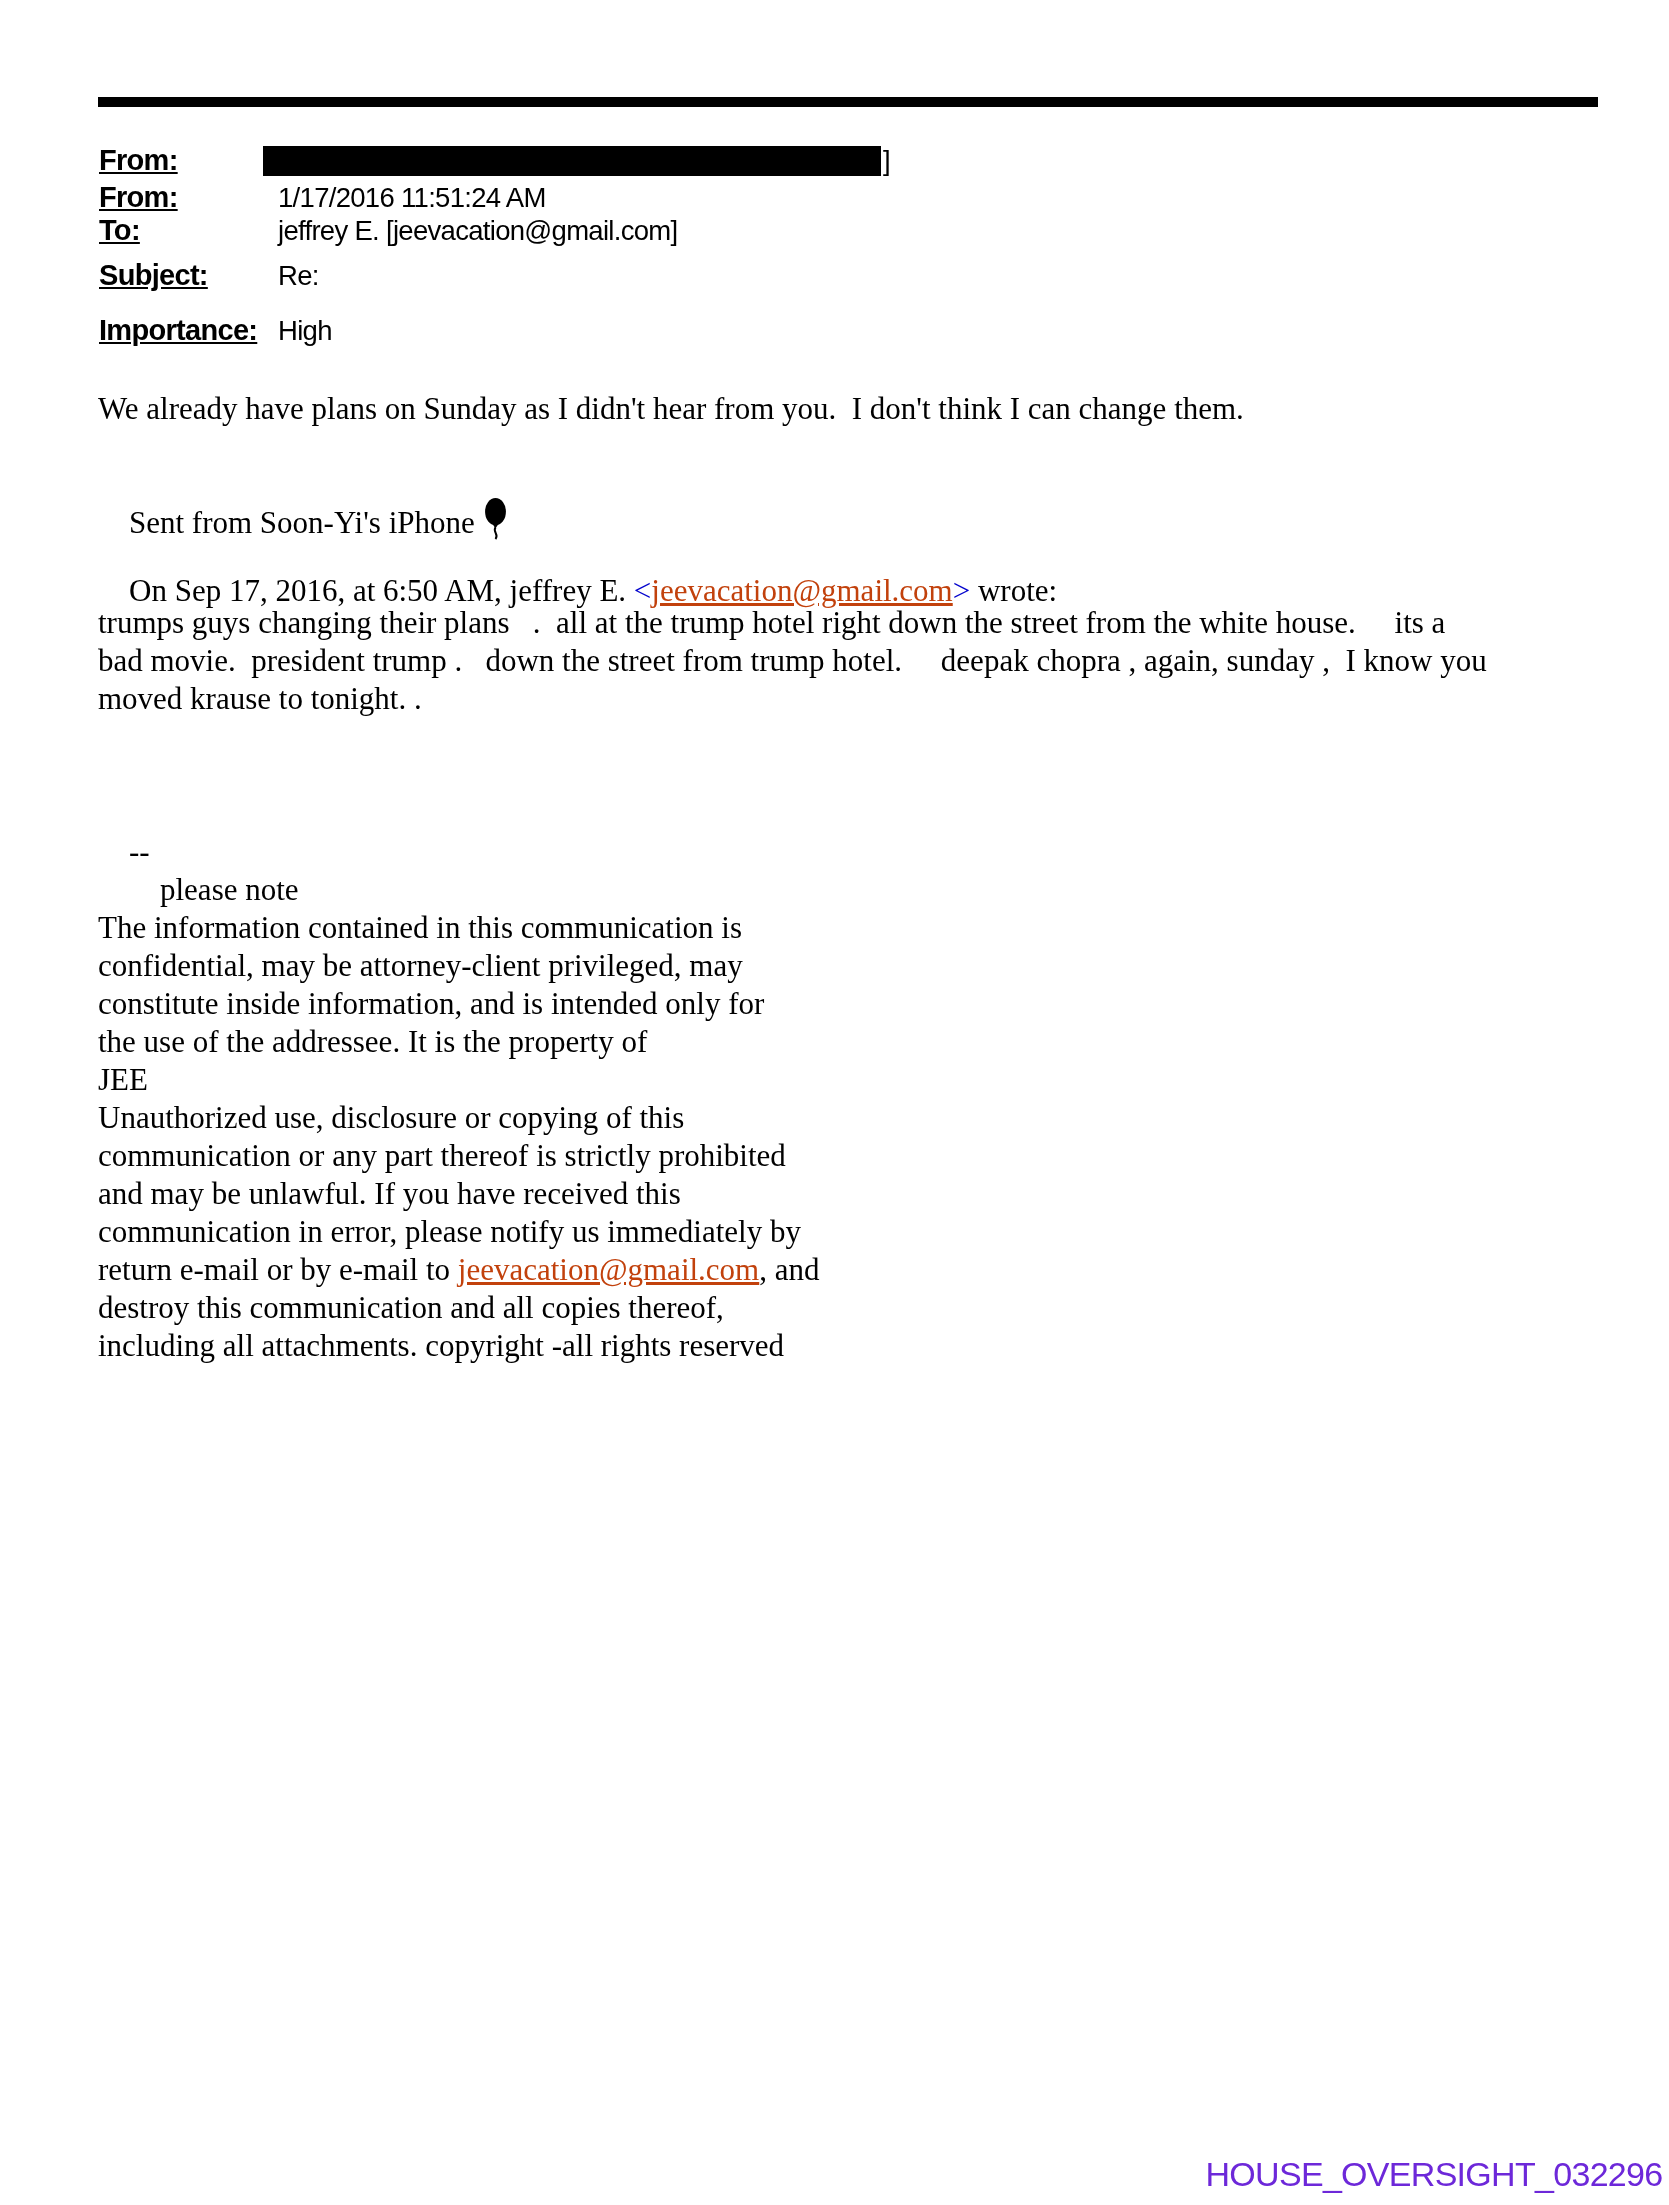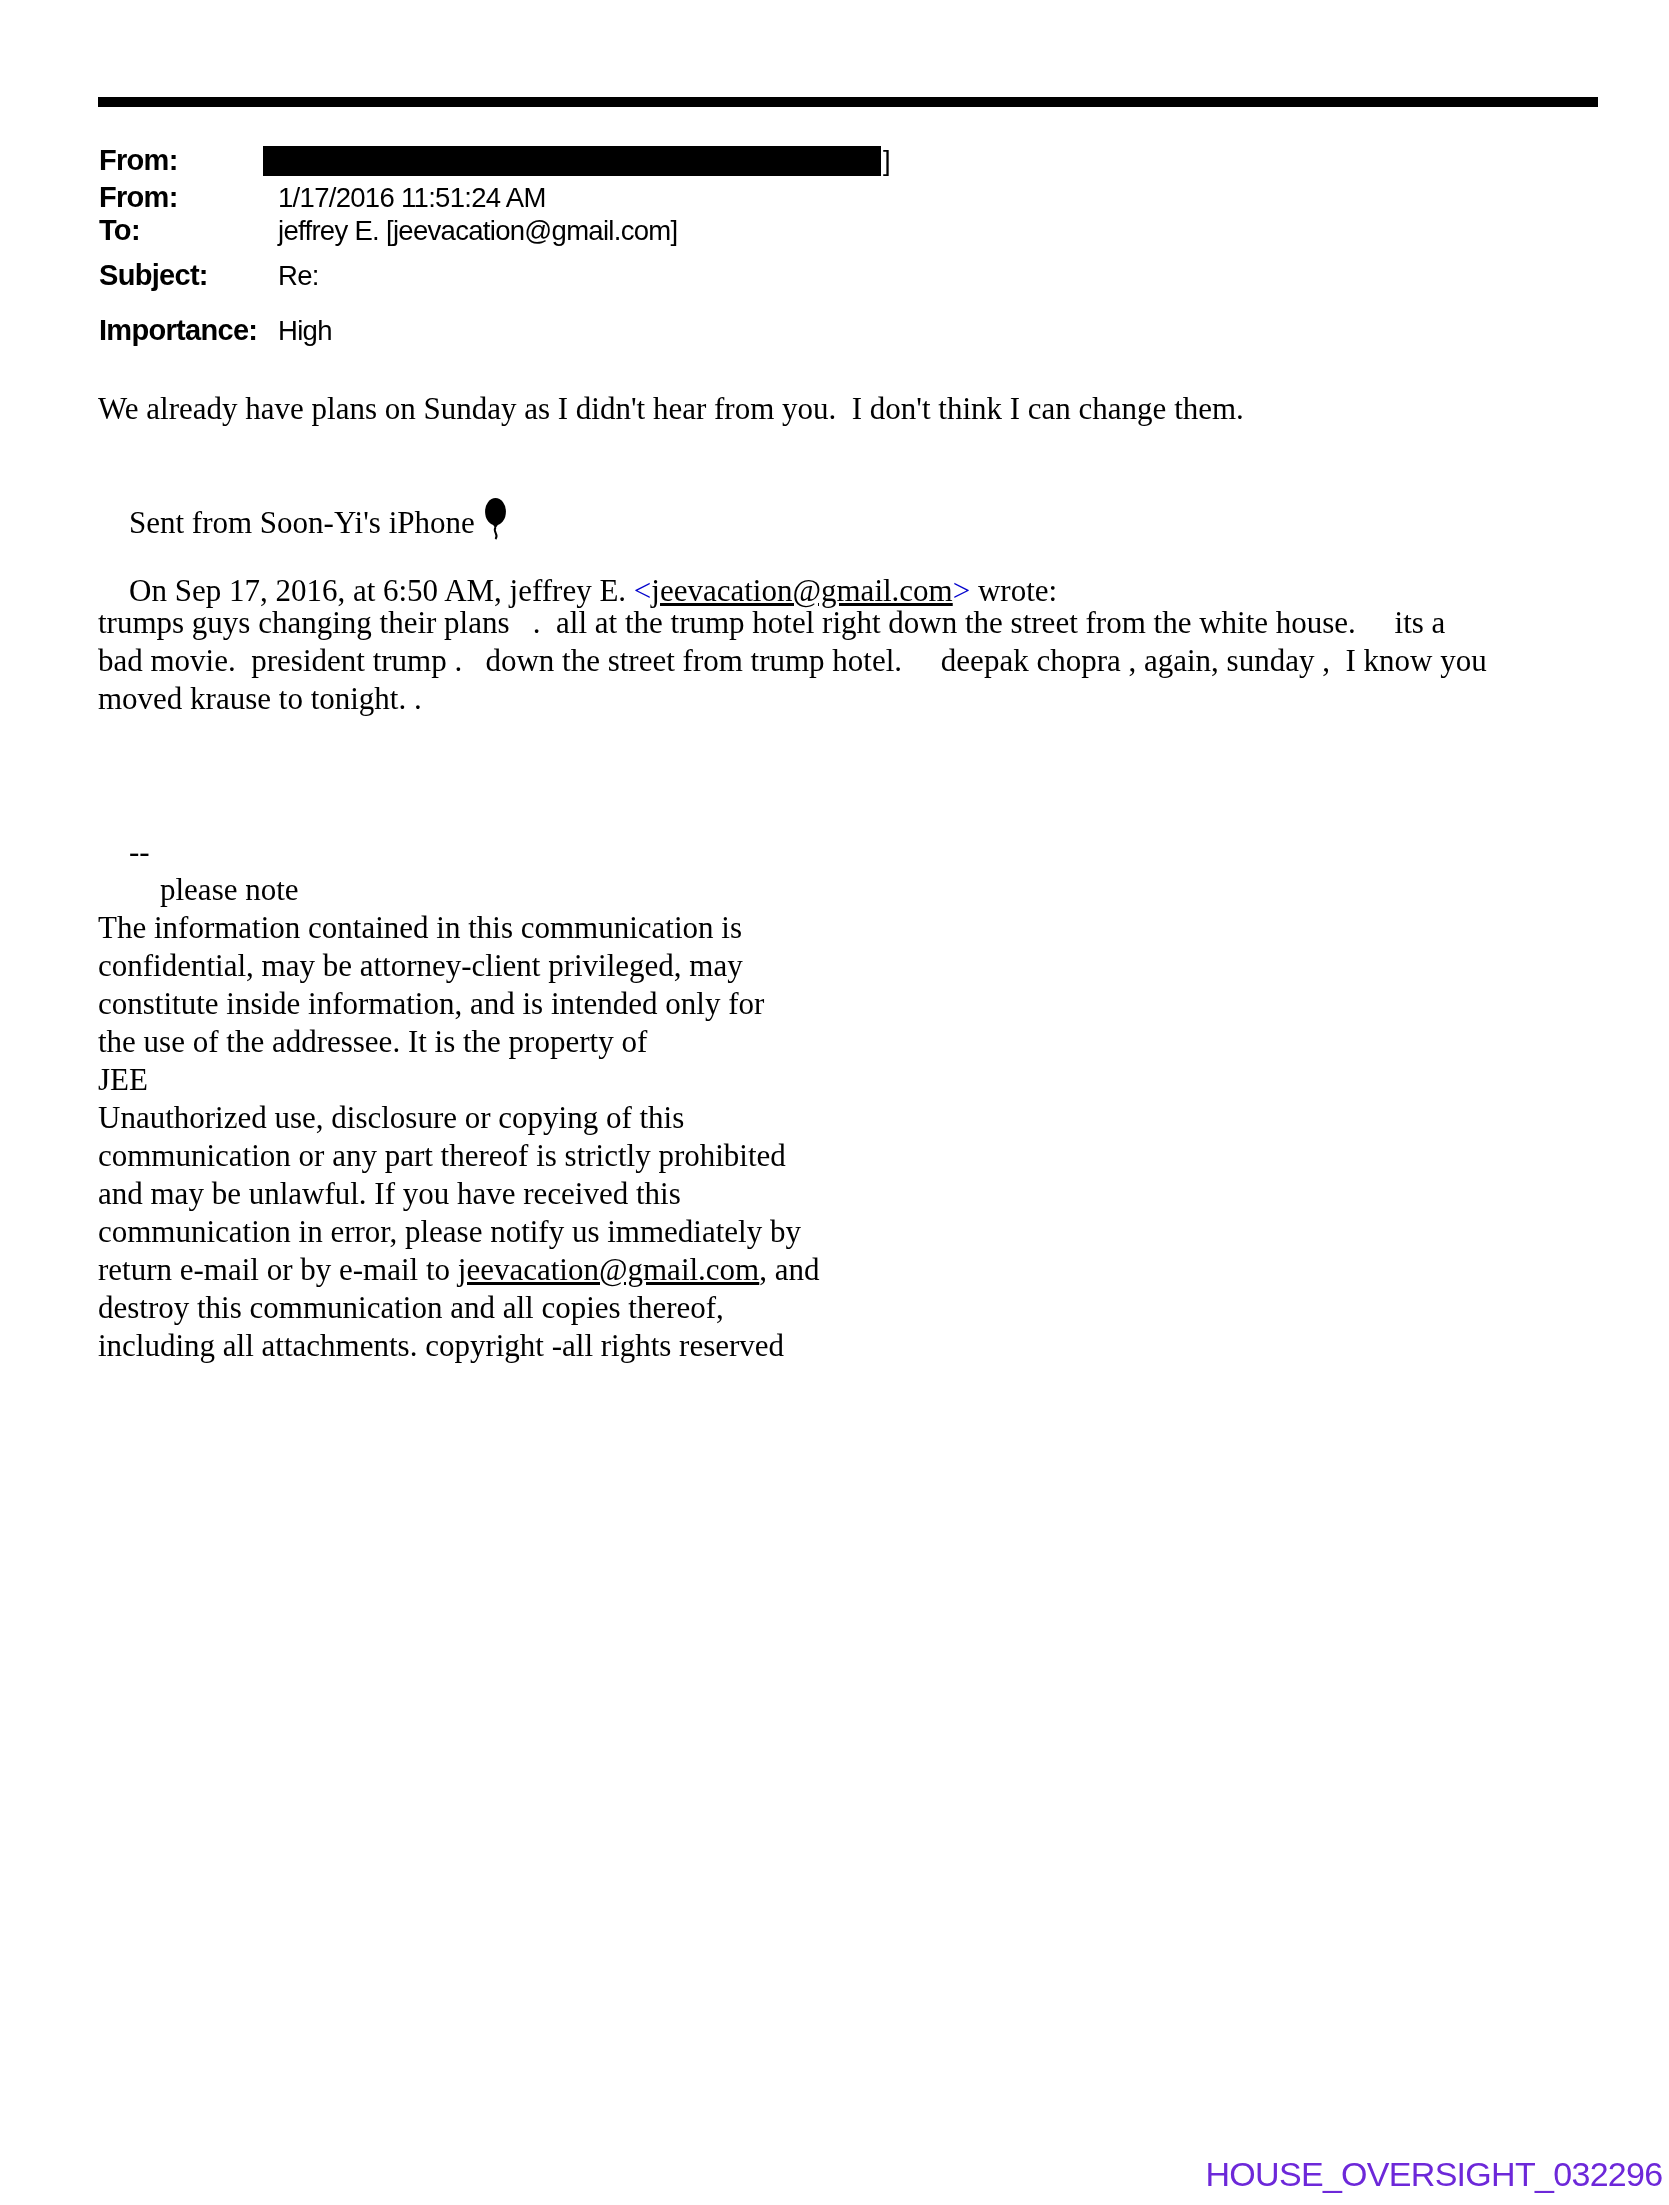--- a/index.html
+++ b/index.html
@@ -30,20 +30,21 @@
     align-items: flex-start;
     font-family: "Liberation Sans", sans-serif;
     font-size: 29px;
     letter-spacing: -0.7px;
     white-space: nowrap;
   }
   .hlabel {
     font-weight: bold;
     width: 179px;
     flex: 0 0 179px;
+    text-decoration: underline;
   }
   .hvalue {
     font-size: 27.5px;
     padding-top: 1.3px;
   }
   .row-from        { top: 144px; }
   .row-sent        { top: 181px; }
   .row-to          { top: 214px; }
   .row-subject     { top: 259px; }
   .row-importance  { top: 314px; }
@@ -69,21 +70,21 @@
     line-height: 38px;
     white-space: pre-wrap;
     color: #000000;
   }
   .p-reply   { top: 378px; width: 1545px; margin-top: 12px; }
   .p-sentvia { top: 460px; }
   .p-quote   { top: 534px; width: 1545px; }
   .p-quoted  { top: 604px; width: 1558px; line-height: 38px; }
   .p-sig     { top: 795px; width: 956px; }
   a.email-link {
-    color: #000000;
+    color: #c2410c;
     text-decoration: underline;
     cursor: pointer;
     text-align: center;
   }
   .angle-bracket {
     color: #0000CC;
   }
   .balloon {
     display: inline-block;
     vertical-align: -7.9px;

